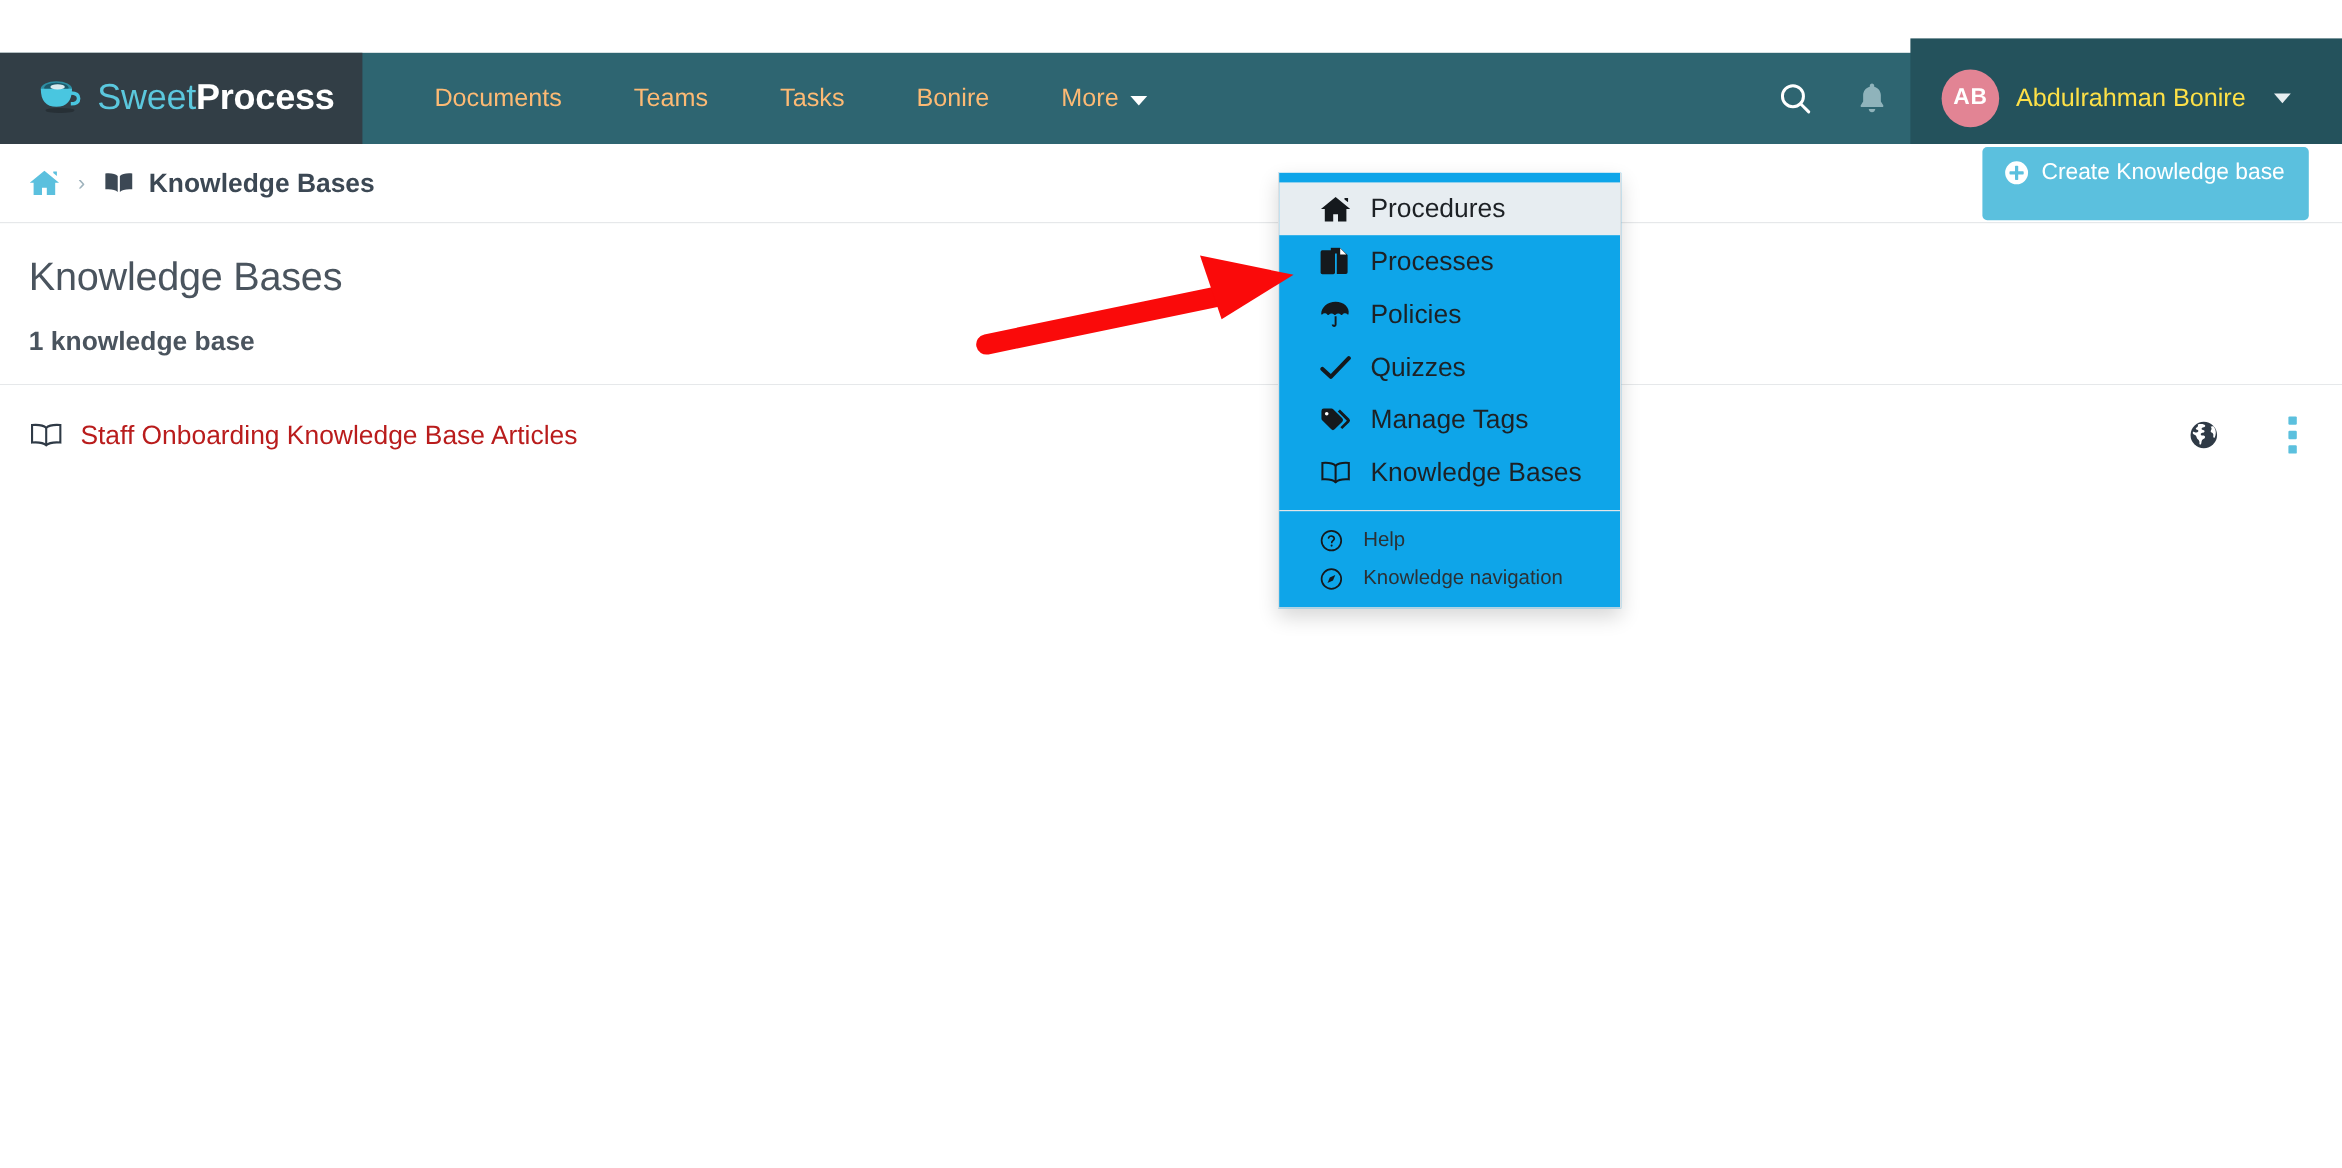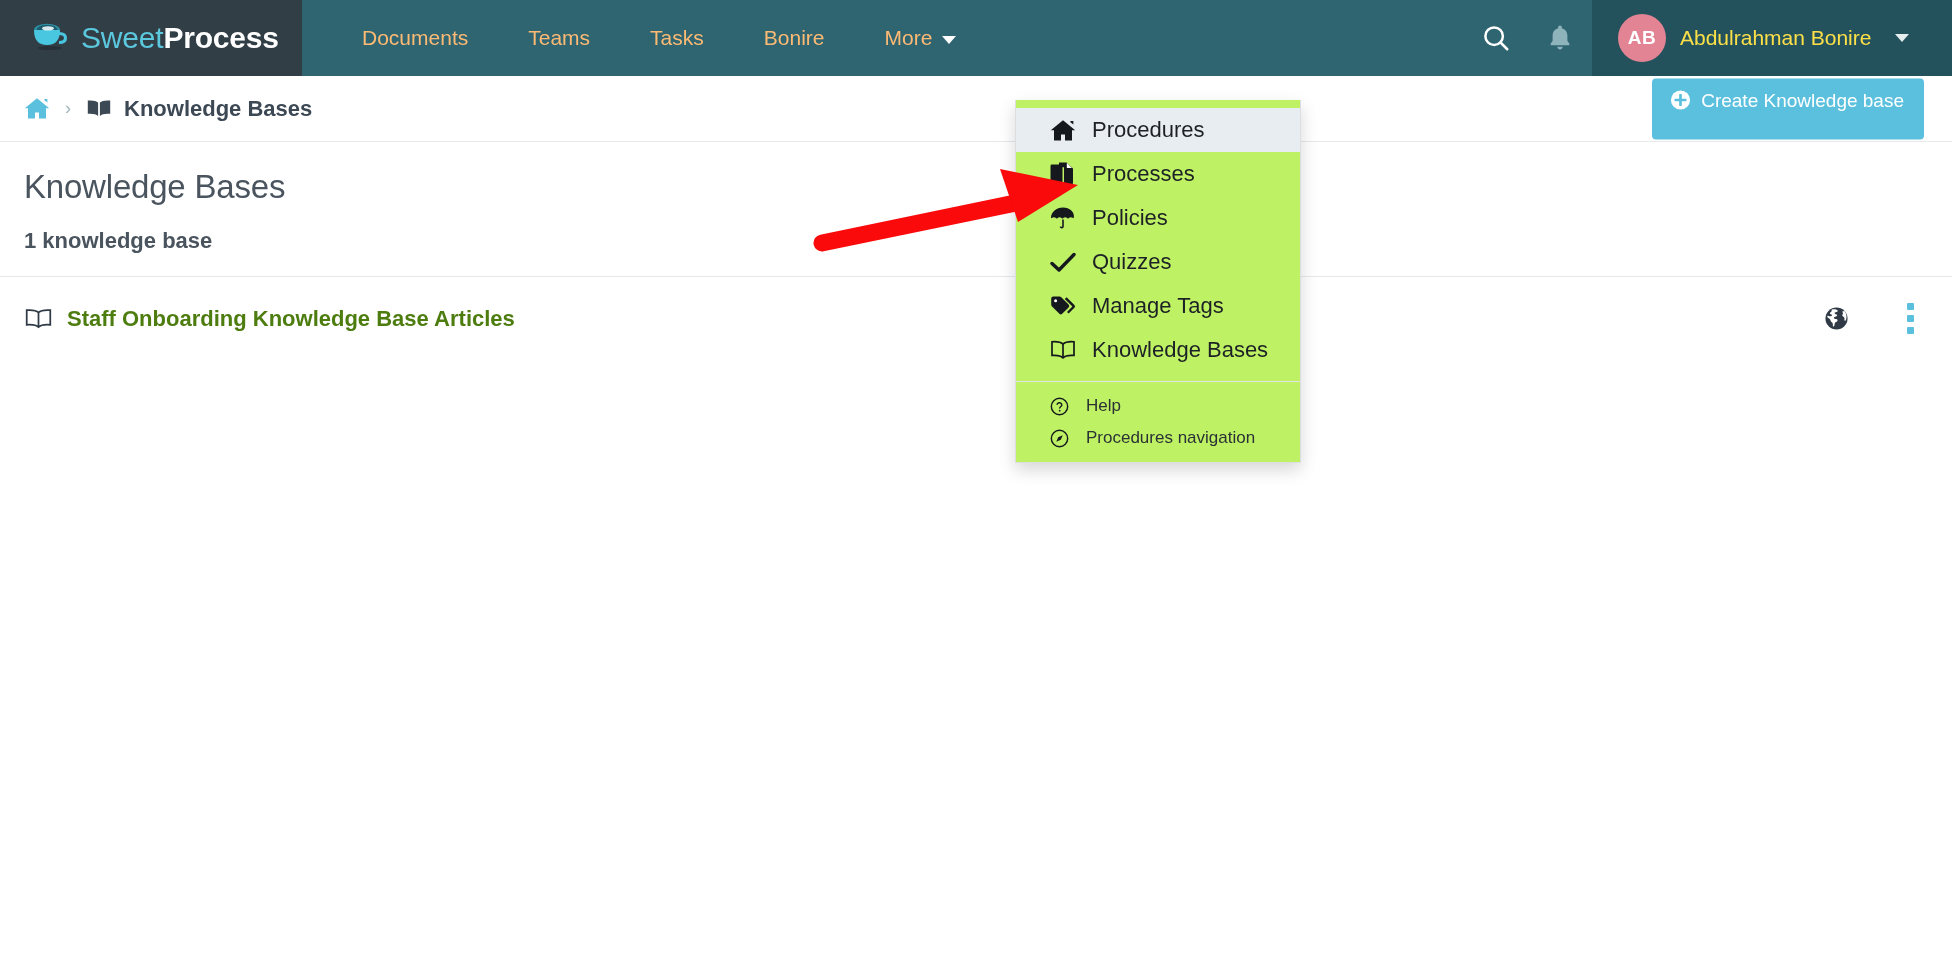--- a/index.html
+++ b/index.html
@@ -14,20 +14,21 @@
   }
 
   
   .topbar {
     position: relative;
     display: flex;
     align-items: stretch;
     height: 76px;
     background: #2e6571;
     width: 100%;
+    margin-top: 44px;
   }
 
   .brand {
     width: 302px;
     min-width: 302px;
     background: #323e46;
     display: flex;
     align-items: center;
     padding-left: 30px;
     cursor: pointer;
@@ -122,23 +123,23 @@
     border-left: 7px solid transparent;
     border-right: 7px solid transparent;
     border-top: 8px solid #e7eef0;
     margin-left: 10px;
   }
 
   
   .dropdown {
     position: absolute;
     top: 100px;
-    left: 1015px;
+    left: 1065px;
     width: 286px;
-    background: #bef264;
+    background: #0ea5e9;
     border: 1px solid #dcdfe2;
     border-top: none;
     box-shadow: 0 7px 16px rgba(0,0,0,0.16);
     z-index: 60;
     padding: 8px 0 8px 0;
   }
   .dd-item {
     display: flex;
     align-items: center;
     padding: 9px 14px 9px 34px;
@@ -229,22 +230,22 @@
   .list-row {
     display: flex;
     align-items: center;
     padding: 22px 28px 22px 24px;
     cursor: pointer;
     min-height: 62px;
   }
   .row-main { display: flex; align-items: center; gap: 14px; flex: 1 1 auto; }
   .row-title {
     font-size: 22px;
-    font-weight: 700;
-    color: #4d7c0f;
+    font-weight: 400;
+    color: #b91c1c;
     white-space: nowrap;
   }
   .row-actions { display: flex; align-items: center; gap: 48px; }
   .row-action { display: flex; align-items: center; justify-content: center; cursor: pointer; }
   .kebab { display: flex; flex-direction: column; gap: 5px; padding: 4px 10px; cursor: pointer; }
   .kebab span {
     display: block; width: 7px; height: 7px; border-radius: 1px; background: #5bc0de;
   }
 
   
@@ -396,21 +397,21 @@
         <span>Help</span>
       </div>
 
       <div class="dd-item small">
         <span class="dd-icon">
           <svg width="19" height="19" viewBox="0 0 20 20" fill="none" stroke="#15191d" stroke-width="1.5">
             <circle cx="10" cy="10" r="8.6"></circle>
             <path d="M13.4 6.6 8.6 8.6 6.6 13.4 11.4 11.4z" fill="#15191d" stroke="none"></path>
           </svg>
         </span>
-        <span>Procedures navigation</span>
+        <span>Knowledge navigation</span>
       </div>
 
     </div>
   </div>
 
   <div class="crumbbar">
     <div class="crumbs">
       <span class="crumb-link">
         <svg width="26" height="23" viewBox="0 0 26 23" fill="#5bc0de">
           <path d="M13 1.2 0.8 11.2h3.2v10.4h7.0v-6.1h4.0v6.1h7.0V11.2h3.2z"></path>

